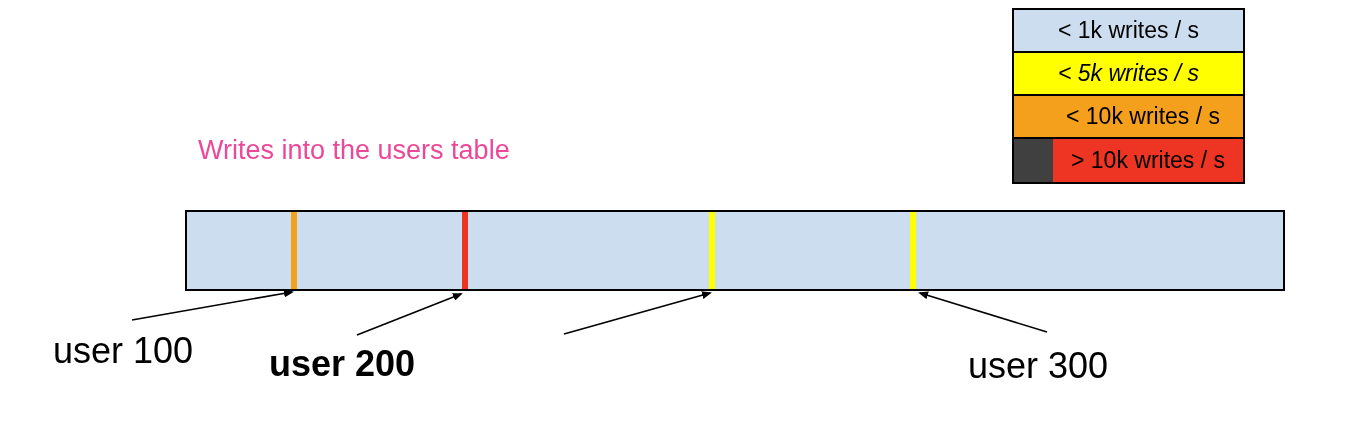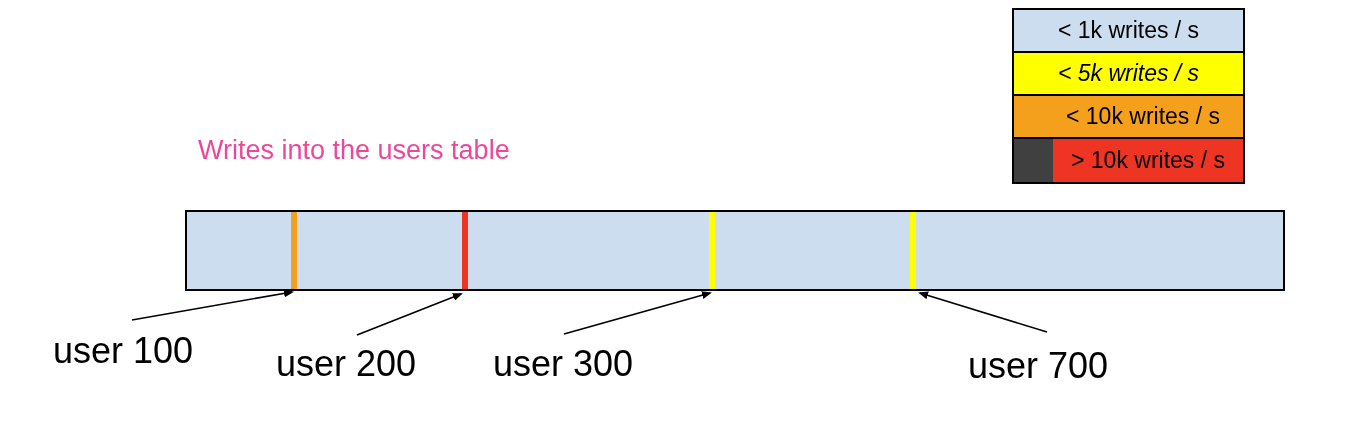--- a/index.html
+++ b/index.html
@@ -75,21 +75,21 @@
   }
 
   
   .user-label {
     position: absolute;
     font-size: 36px;
     line-height: 30px;
     white-space: nowrap;
   }
   .user-label.u100 { left: 53px;  top: 336px; }
-  .user-label.u200 { left: 276px; top: 349px; }
+  .user-label.u200 { left: 269px; top: 349px; font-weight: bold; }
   .user-label.u300 { left: 493px; top: 349px; }
   .user-label.u400 { left: 968px; top: 351px; }
 </style>
 </head>
 <body>
 
 <div class="canvas">
 
   <div class="diagram-title">Writes into the users table</div>
 
@@ -114,16 +114,15 @@
       </marker>
     </defs>
     <line x1="132" y1="320" x2="292" y2="292" stroke="#000000" stroke-width="1.6" marker-end="url(#ah)"></line>
     <line x1="357" y1="335" x2="461" y2="294" stroke="#000000" stroke-width="1.6" marker-end="url(#ah)"></line>
     <line x1="564" y1="334" x2="710" y2="293" stroke="#000000" stroke-width="1.6" marker-end="url(#ah)"></line>
     <line x1="1047" y1="332" x2="920" y2="293" stroke="#000000" stroke-width="1.6" marker-end="url(#ah)"></line>
   </svg>
 
   <div class="user-label u100">user 100</div>
   <div class="user-label u200">user 200</div>
-  <div class="user-label u300">user 300</div>
-  <div class="user-label u400">user 700</div>
+  <div class="user-label u400">user 300</div>
 
 </div>
 
 </body></html>

